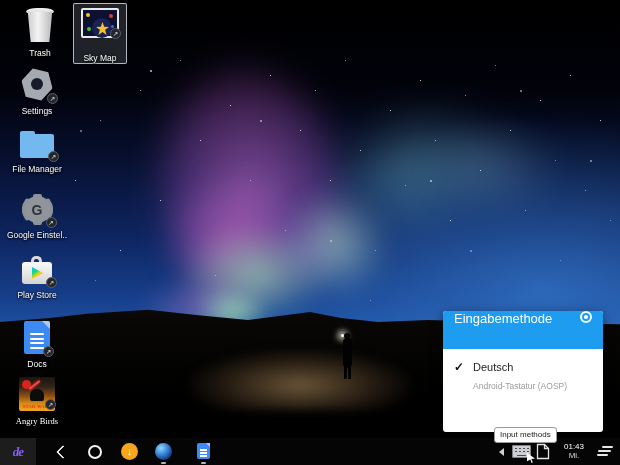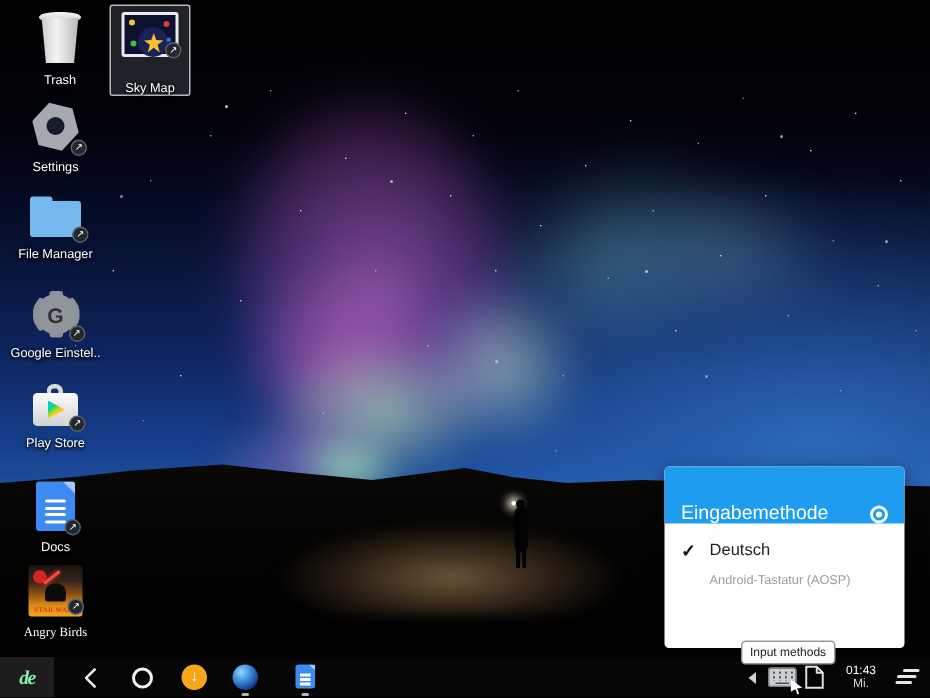--- a/index.html
+++ b/index.html
@@ -109,35 +109,35 @@
   
   .ab-art{width:36px;height:34px;border-radius:2px;overflow:hidden;
     background:linear-gradient(180deg,#1b1510 0%,#33241a 30%,#8a4d12 55%,#d98918 78%,#f4a51f 100%);}
   .ab-bird{position:absolute;left:3px;top:3px;width:9px;height:9px;border-radius:50%;background:#d8231f;}
   .ab-saber{position:absolute;left:9px;top:7px;width:13px;height:2px;background:#ff4545;transform:rotate(-38deg);box-shadow:0 0 3px #ff3030;}
   .ab-vader{position:absolute;left:11px;top:12px;width:14px;height:12px;background:#0c0c0c;border-radius:6px 6px 2px 2px;}
   .ab-text{position:absolute;left:0;bottom:2px;width:100%;text-align:center;color:#e23326;font-size:4.5px;font-weight:bold;letter-spacing:.3px;}
   
   .dialog{position:absolute;left:443px;top:311px;width:160px;height:121px;background:#fff;border-radius:3px;
     box-shadow:0 3px 12px rgba(0,0,0,.5);z-index:5;overflow:hidden;}
-  .dlg-header{height:38px;background:#1e9df0;display:flex;align-items:flex-end;justify-content:space-between;padding:0 11px;}
+  .dlg-header{height:38px;background:#1e9df0;display:flex;align-items:flex-start;justify-content:space-between;padding:0 11px;}
   .dlg-title{color:#fff;font-size:13px;}
   .dlg-gear{width:12px;height:12px;border:2px solid rgba(255,255,255,.95);border-radius:50%;position:relative;box-sizing:border-box;cursor:pointer;}
   .dlg-gear-dot{position:absolute;left:2px;top:2px;width:4px;height:4px;border-radius:50%;background:#fff;}
   .dlg-item{display:flex;gap:9px;padding:12px 12px 0 11px;align-items:flex-start;cursor:pointer;}
   .check{color:#111;font-size:12px;font-weight:bold;line-height:12px;}
   .item-label{font-size:11px;color:#222;line-height:12px;}
   .item-sub{font-size:8.5px;color:#9b9b9b;margin-top:8px;}
   
   .tooltip{position:absolute;left:494px;top:427px;background:#fdfdfd;color:#222;font-size:8px;
     padding:2px 5px 3px;border-radius:3px;border:1px solid #999;z-index:8;white-space:nowrap;}
   
   .taskbar{position:absolute;left:0;right:0;bottom:0;height:27px;background:#050505;z-index:7;}
   .start{position:absolute;left:0;top:0;width:36px;height:27px;background:#1d1d1d;display:flex;align-items:center;justify-content:center;cursor:pointer;}
-  .start-logo{color:#86efac;font-family:"Liberation Serif",serif;font-style:italic;font-weight:bold;font-size:13px;letter-spacing:-1px;}
+  .start-logo{color:#8b5cf6;font-family:"Liberation Serif",serif;font-style:italic;font-weight:bold;font-size:13px;letter-spacing:-1px;}
   .tb-back{position:absolute;left:58px;top:9px;width:8px;height:8px;border-left:2px solid #ececec;border-bottom:2px solid #ececec;
     transform:rotate(45deg);border-radius:1px;cursor:pointer;}
   .tb-home{position:absolute;left:88px;top:7px;width:10px;height:10px;border:2px solid #f2f2f2;border-radius:50%;box-sizing:content-box;cursor:pointer;}
   .tb-download{position:absolute;left:121px;top:5px;width:17px;height:17px;border-radius:50%;background:#f7a61b;
     color:#fff;text-align:center;font-size:11px;line-height:16px;font-weight:bold;cursor:pointer;}
   .tb-globe{position:absolute;left:155px;top:5px;width:17px;height:17px;border-radius:50%;cursor:pointer;
     background:radial-gradient(circle at 35% 30%, #8fd8ff, #3b86d8 40%, #123a8a 75%, #0a1f55);}
   .tb-docmini{position:absolute;left:197px;top:5px;width:13px;height:16px;background:#3d8bf2;border-radius:2px;cursor:pointer;}
   .dm-fold{position:absolute;right:0;top:0;width:4px;height:4px;background:#a9c9f8;clip-path:polygon(0 0,100% 100%,100% 0);}
   .dm-line{position:absolute;left:3px;width:7px;height:1.5px;background:#fff;}

